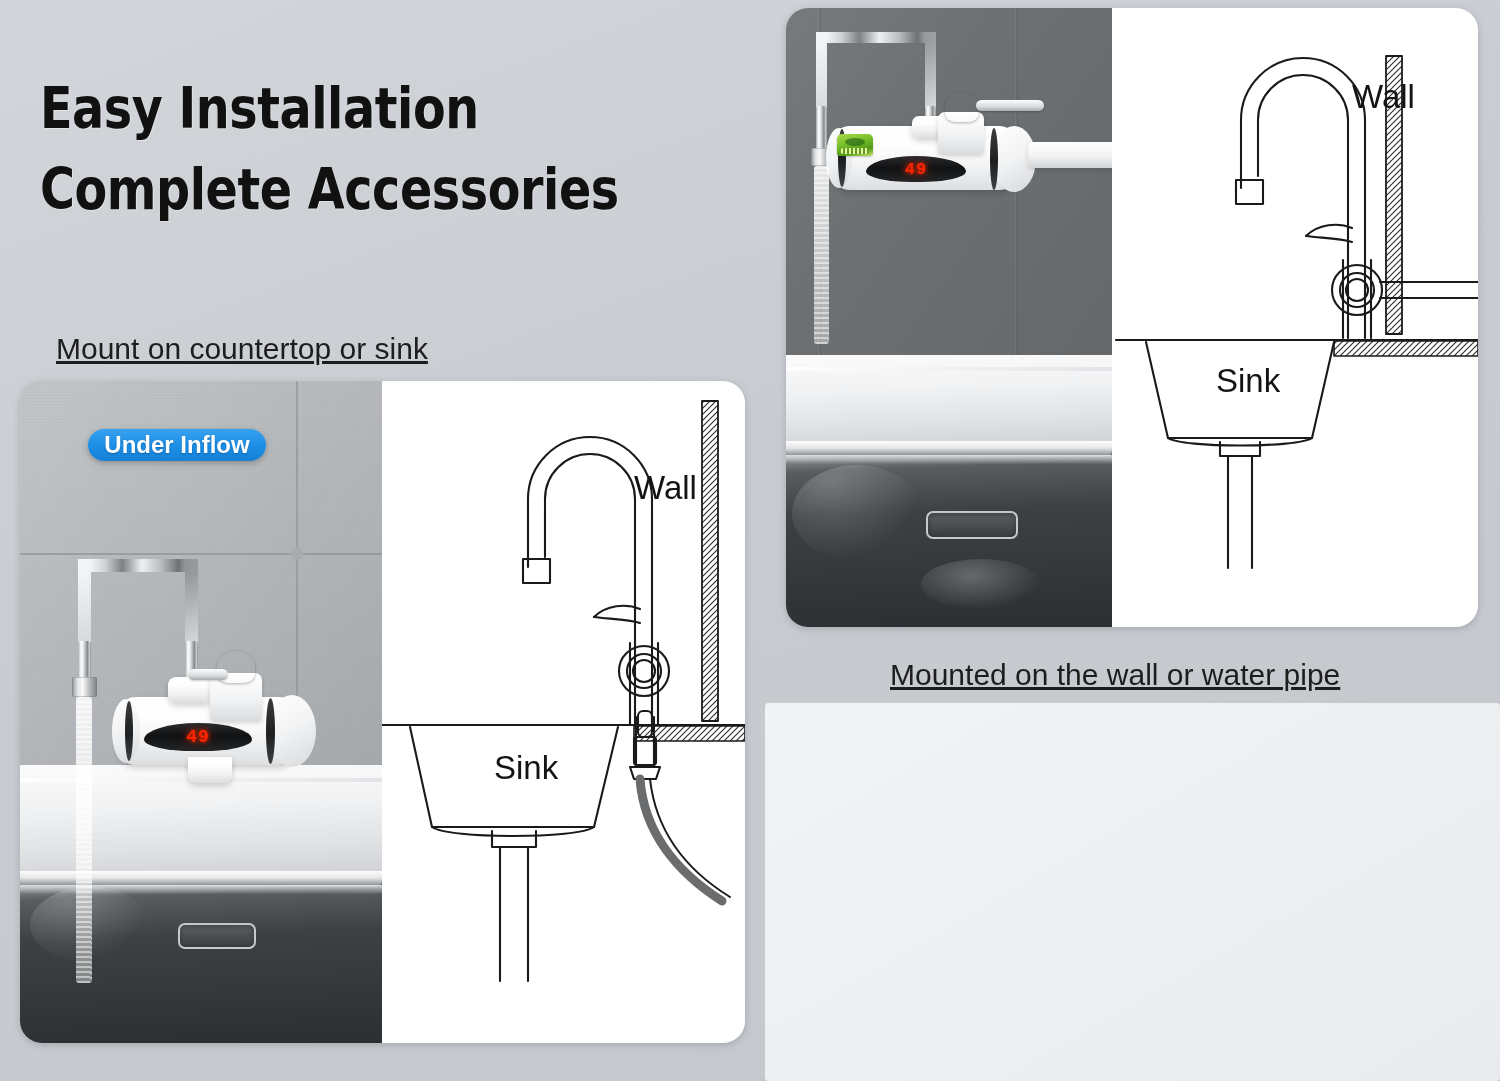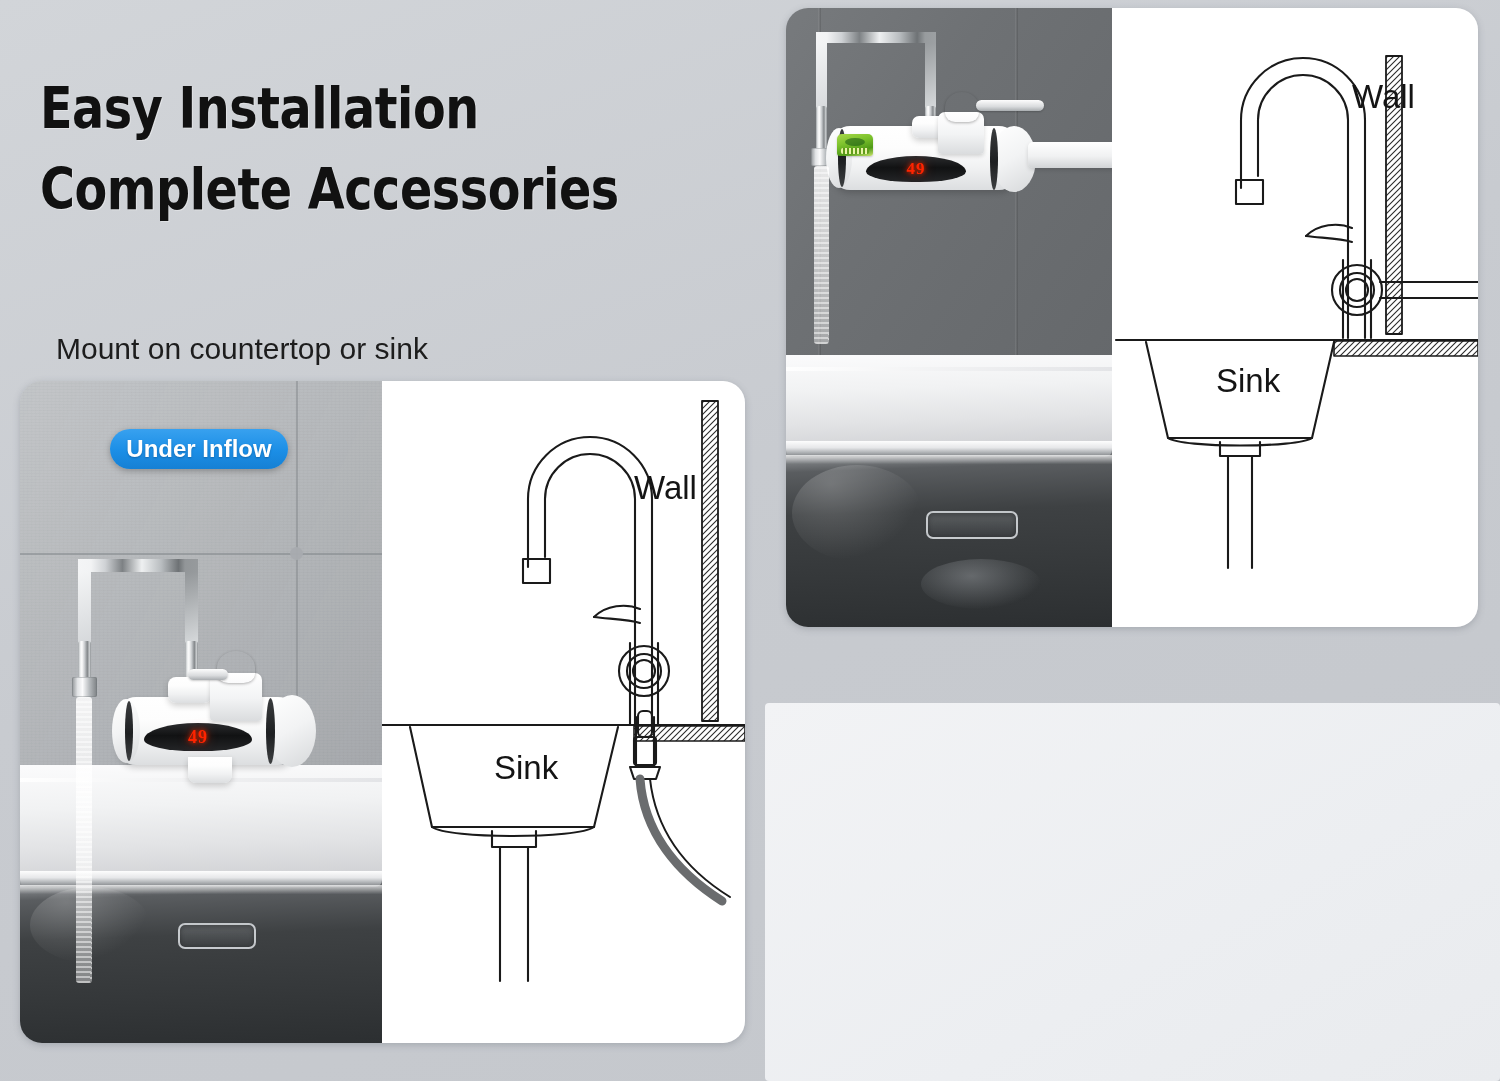--- a/index.html
+++ b/index.html
@@ -16,21 +16,21 @@
     position:absolute; left:40px; top:68px; width:720px;
     font-size:57px; font-weight:bold; line-height:1.42;
     color:#111; letter-spacing:-0.5px;
     font-family:"DejaVu Sans Condensed","Liberation Sans", sans-serif;
     transform:scaleX(0.93); transform-origin:left top;
     text-shadow:1px 1px 0 rgba(255,255,255,.35);
   }
   .headline div { white-space:nowrap; }
 
   
-  .caption { position:absolute; font-size:30px; color:#1d1d1d; white-space:nowrap; }
+  .caption { position:absolute; font-size:30px; color:#1d1d1d; white-space:nowrap;text-decoration:underline; }
   .caption-left  { left:56px;  top:332px; }
   .caption-right { left:890px; top:658px; }
 
   
   .panel { position:absolute; border-radius:22px; overflow:hidden;
            box-shadow:0 2px 7px rgba(90,95,105,.30); }
   .panel-left  { left:20px;  top:381px; width:725px; height:662px; }
   .panel-top   { left:786px; top:8px;   width:692px; height:619px; }
   .panel-blank { left:765px; top:703px; width:735px; height:378px;
                  background:linear-gradient(150deg,#f2f3f5 0%,#eceef1 60%,#e9ebee 100%);
@@ -136,21 +136,21 @@
   .ring-dark {
     position:absolute; border-radius:50%;
     background:linear-gradient(180deg,#3a3c3e,#1d1f21 55%,#3d3f41);
   }
   .lcd {
     position:absolute; border-radius:50% 50% 46% 46% / 60% 60% 40% 40%;
     background:linear-gradient(180deg,#2b2c2e 0%,#111213 45%,#242527 100%);
     display:flex; align-items:center; justify-content:center;
   }
   .lcd span {
-    font-family:Liberation Serif, serif;
+    font-family:Liberation Mono, monospace;
     font-weight:bold; color:#ff2400;
     text-shadow:0 0 5px rgba(255,40,0,.95), 0 0 11px rgba(255,60,0,.55);
     letter-spacing:1px;
   }
   .valve-knob {
     position:absolute; border-radius:7px 7px 4px 4px;
     background:linear-gradient(180deg,#ffffff 0%,#f3f4f5 52%,#dadcde 100%);
     box-shadow:0 2px 4px rgba(0,0,0,.16);
   }
   .valve-chrome {
@@ -212,20 +212,21 @@
 <body>
 
 <div class="stage">
 
   <div class="headline">
     <div>Easy Installation</div>
     <div>Complete Accessories</div>
   </div>
 
   <div class="caption caption-left">Mount on countertop or sink</div>
+  <div class="caption caption-right">Mounted on the wall or water pipe</div>
 
   <div class="panel panel-top">
     <div class="panel-split">
 
       <div class="photo-side" style="width:326px;">
         <div class="scene">
           <div class="wall-plain" style="height:60%;">
             <div class="vseam" style="left:32px;"></div>
             <div class="vseam" style="left:229px;"></div>
           </div>
@@ -376,21 +377,21 @@
             </div>
 
             <div class="valve-knob" style="left:190px; top:292px; width:52px; height:48px;"></div>
             <div class="valve-chrome" style="left:197px; top:270px; width:38px; height:32px;"></div>
             <div class="valve-lever" style="left:168px; top:288px; width:40px;"></div>
 
             <div class="stream" style="left:56px; top:316px; width:16px; height:286px;"></div>
           </div>
         </div>
 
-        <div class="pill" style="left:90px; top:48px; width:178px; height:40px; font-size:24px;">Under Inflow</div>
+        <div class="pill" style="left:68px; top:48px; width:178px; height:32px; font-size:24px;">Under Inflow</div>
       </div>
 
       <div class="diagram-side">
         <svg class="diagram-svg" viewBox="0 0 363 662" preserveAspectRatio="none">
           <defs>
             <pattern id="hatchV1" width="6" height="6" patternUnits="userSpaceOnUse">
               <rect width="6" height="6" fill="#ffffff"></rect>
               <path d="M0,6 l6,-6 M-1.5,1.5 l3,-3 M4.5,7.5 l3,-3" stroke="#2b2b2b" stroke-width="1.1"></path>
             </pattern>
             <pattern id="hatchH1" width="6" height="6" patternUnits="userSpaceOnUse">

